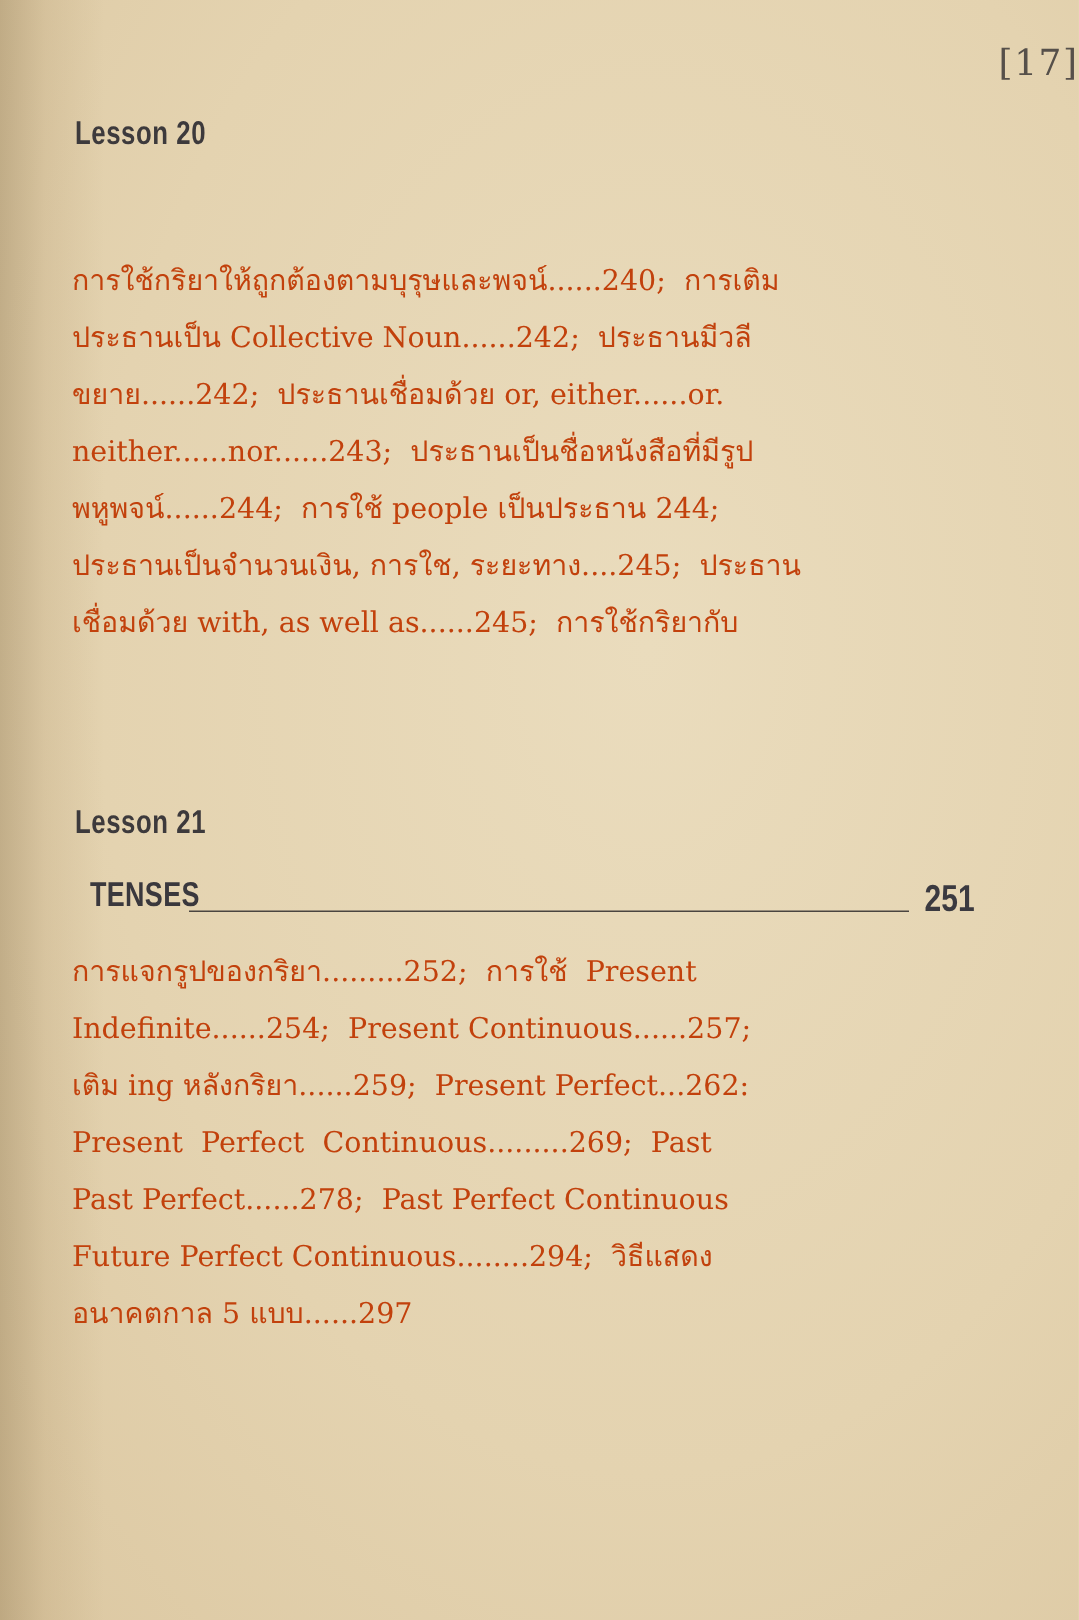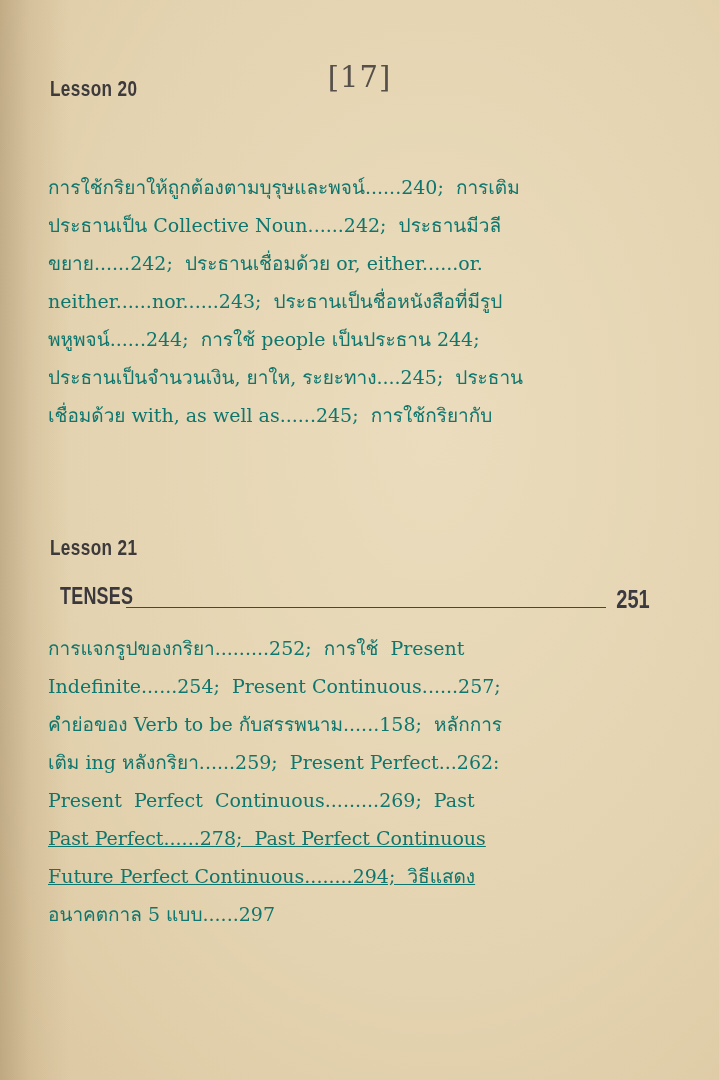--- a/index.html
+++ b/index.html
@@ -6,22 +6,22 @@
   body {
     width: 719px; height: 1080px; overflow: hidden; position: relative;
     background: #e6d6b4;
     background-image:
       linear-gradient(90deg, rgba(120,95,55,0.30) 0px, rgba(150,120,75,0.14) 30px, rgba(0,0,0,0) 70px),
       radial-gradient(ellipse at 60% 40%, #eadcbd 0%, #e4d3b0 60%, #dcc8a2 100%);
     color: #3f3a33;
   }
   .page { position: absolute; left: 0; top: 0; width: 719px; height: 1080px; }
   .page-number {
-    position: absolute; top: 28px; left: 0; width: 719px; text-align: center;
-    font-family: "DejaVu Serif", serif; font-size: 29px; color: #56504a; letter-spacing: 1px; margin-top: 32px;
+    position: absolute; top: 28px; left: 0; width: 719px; text-align: right;
+    font-family: "DejaVu Serif", serif; font-size: 24px; color: #56504a; letter-spacing: 1px;
   }
   .lesson-label {
     position: absolute; left: 50px;
     font-family: "Liberation Sans", sans-serif; font-weight: bold;
     font-size: 22px; color: #3d3a3c; transform: scaleX(0.78); transform-origin: left center;
     letter-spacing: 0.5px;
   }
   .title-row {
     position: absolute; left: 50px; width: 590px; height: 34px;
   }
@@ -32,21 +32,21 @@
     white-space: nowrap; letter-spacing: 0.3px;
   }
   .title-rule { position: absolute; bottom: 6px; height: 1px; background: #4a4540; }
   .title-page {
     position: absolute; right: 0; bottom: 0;
     font-family: "Liberation Sans", sans-serif; font-weight: bold;
     font-size: 25px; color: #3b3a40; transform: scaleX(0.8); transform-origin: right bottom;
   }
   .body-block {
     position: absolute; left: 48px; width: 492px;
-    font-family: "DejaVu Serif", serif; font-size: 19px; color: #0f766e;
+    font-family: "DejaVu Serif", serif; font-size: 19px; color: #c2410c;
   }
   .body-line {
     display: block; height: 38px; line-height: 38px;
     text-align: justify; text-align-last: justify; white-space: nowrap;
   }
   .body-line.last { text-align-last: left; }
   .body-line span { white-space: pre; }
 </style>
 </head>
 <body>
@@ -56,35 +56,34 @@
   <div class="page-number">[17]</div>
 
   <div class="lesson-label" style="top:76px;">Lesson 20</div>
 
   <div class="body-block" style="top:168px;">
     <div class="body-line"><span style="display: inline-block; transform-origin: left center; transform: scaleX(1);">การใช้กริยาให้ถูกต้องตามบุรุษและพจน์......240;  การเติม</span></div>
     <div class="body-line"><span style="display: inline-block; transform-origin: left center; transform: scaleX(1);">ประธานเป็น Collective Noun......242;  ประธานมีวลี</span></div>
     <div class="body-line"><span style="display: inline-block; transform-origin: left center; transform: scaleX(1);">ขยาย......242;  ประธานเชื่อมด้วย or, either......or.</span></div>
     <div class="body-line"><span style="display: inline-block; transform-origin: left center; transform: scaleX(1);">neither......nor......243;  ประธานเป็นชื่อหนังสือที่มีรูป</span></div>
     <div class="body-line"><span style="display: inline-block; transform-origin: left center; transform: scaleX(1);">พหูพจน์......244;  การใช้ people เป็นประธาน 244;</span></div>
-    <div class="body-line"><span style="display: inline-block; transform-origin: left center; transform: scaleX(1);">ประธานเป็นจำนวนเงิน, ยาให, ระยะทาง....245;  ประธาน</span></div>
+    <div class="body-line"><span style="display: inline-block; transform-origin: left center; transform: scaleX(1);">ประธานเป็นจำนวนเงิน, การใช, ระยะทาง....245;  ประธาน</span></div>
     <div class="body-line"><span style="display: inline-block; transform-origin: left center; transform: scaleX(1);">เชื่อมด้วย with, as well as......245;  การใช้กริยากับ</span></div>
   </div>
 
   <div class="lesson-label" style="top:535px;">Lesson 21</div>
   <div class="title-row" style="top:580px;margin-left:10px;">
     <div class="title-text">TENSES</div>
     <div class="title-rule" style="left:66px; right:44px;"></div>
     <div class="title-page">251</div>
   </div>
 
   <div class="body-block" style="top:629px;">
     <div class="body-line"><span style="display: inline-block; transform-origin: left center; transform: scaleX(1);">การแจกรูปของกริยา.........252;  การใช้  Present</span></div>
     <div class="body-line"><span style="display: inline-block; transform-origin: left center; transform: scaleX(1);">Indefinite......254;  Present Continuous......257;</span></div>
-    <div class="body-line"><span style="display: inline-block; transform-origin: left center; transform: scaleX(1);">คำย่อของ Verb to be กับสรรพนาม......158;  หลักการ</span></div>
     <div class="body-line"><span style="display: inline-block; transform-origin: left center; transform: scaleX(1);">เติม ing หลังกริยา......259;  Present Perfect...262:</span></div>
     <div class="body-line"><span style="display: inline-block; transform-origin: left center; transform: scaleX(1);">Present  Perfect  Continuous.........269;  Past</span></div>
-    <div class="body-line"><span style="display: inline-block; transform-origin: left center; transform: scaleX(1); text-decoration: underline;">Past Perfect......278;  Past Perfect Continuous</span></div>
-    <div class="body-line"><span style="display: inline-block; transform-origin: left center; transform: scaleX(1); text-decoration: underline;">Future Perfect Continuous........294;  วิธีแสดง</span></div>
+    <div class="body-line"><span style="display: inline-block; transform-origin: left center; transform: scaleX(1);">Past Perfect......278;  Past Perfect Continuous</span></div>
+    <div class="body-line"><span style="display: inline-block; transform-origin: left center; transform: scaleX(1);">Future Perfect Continuous........294;  วิธีแสดง</span></div>
     <div class="body-line last"><span>อนาคตกาล 5 แบบ......297</span></div>
   </div>
 
 </div>
 
 </body></html>

